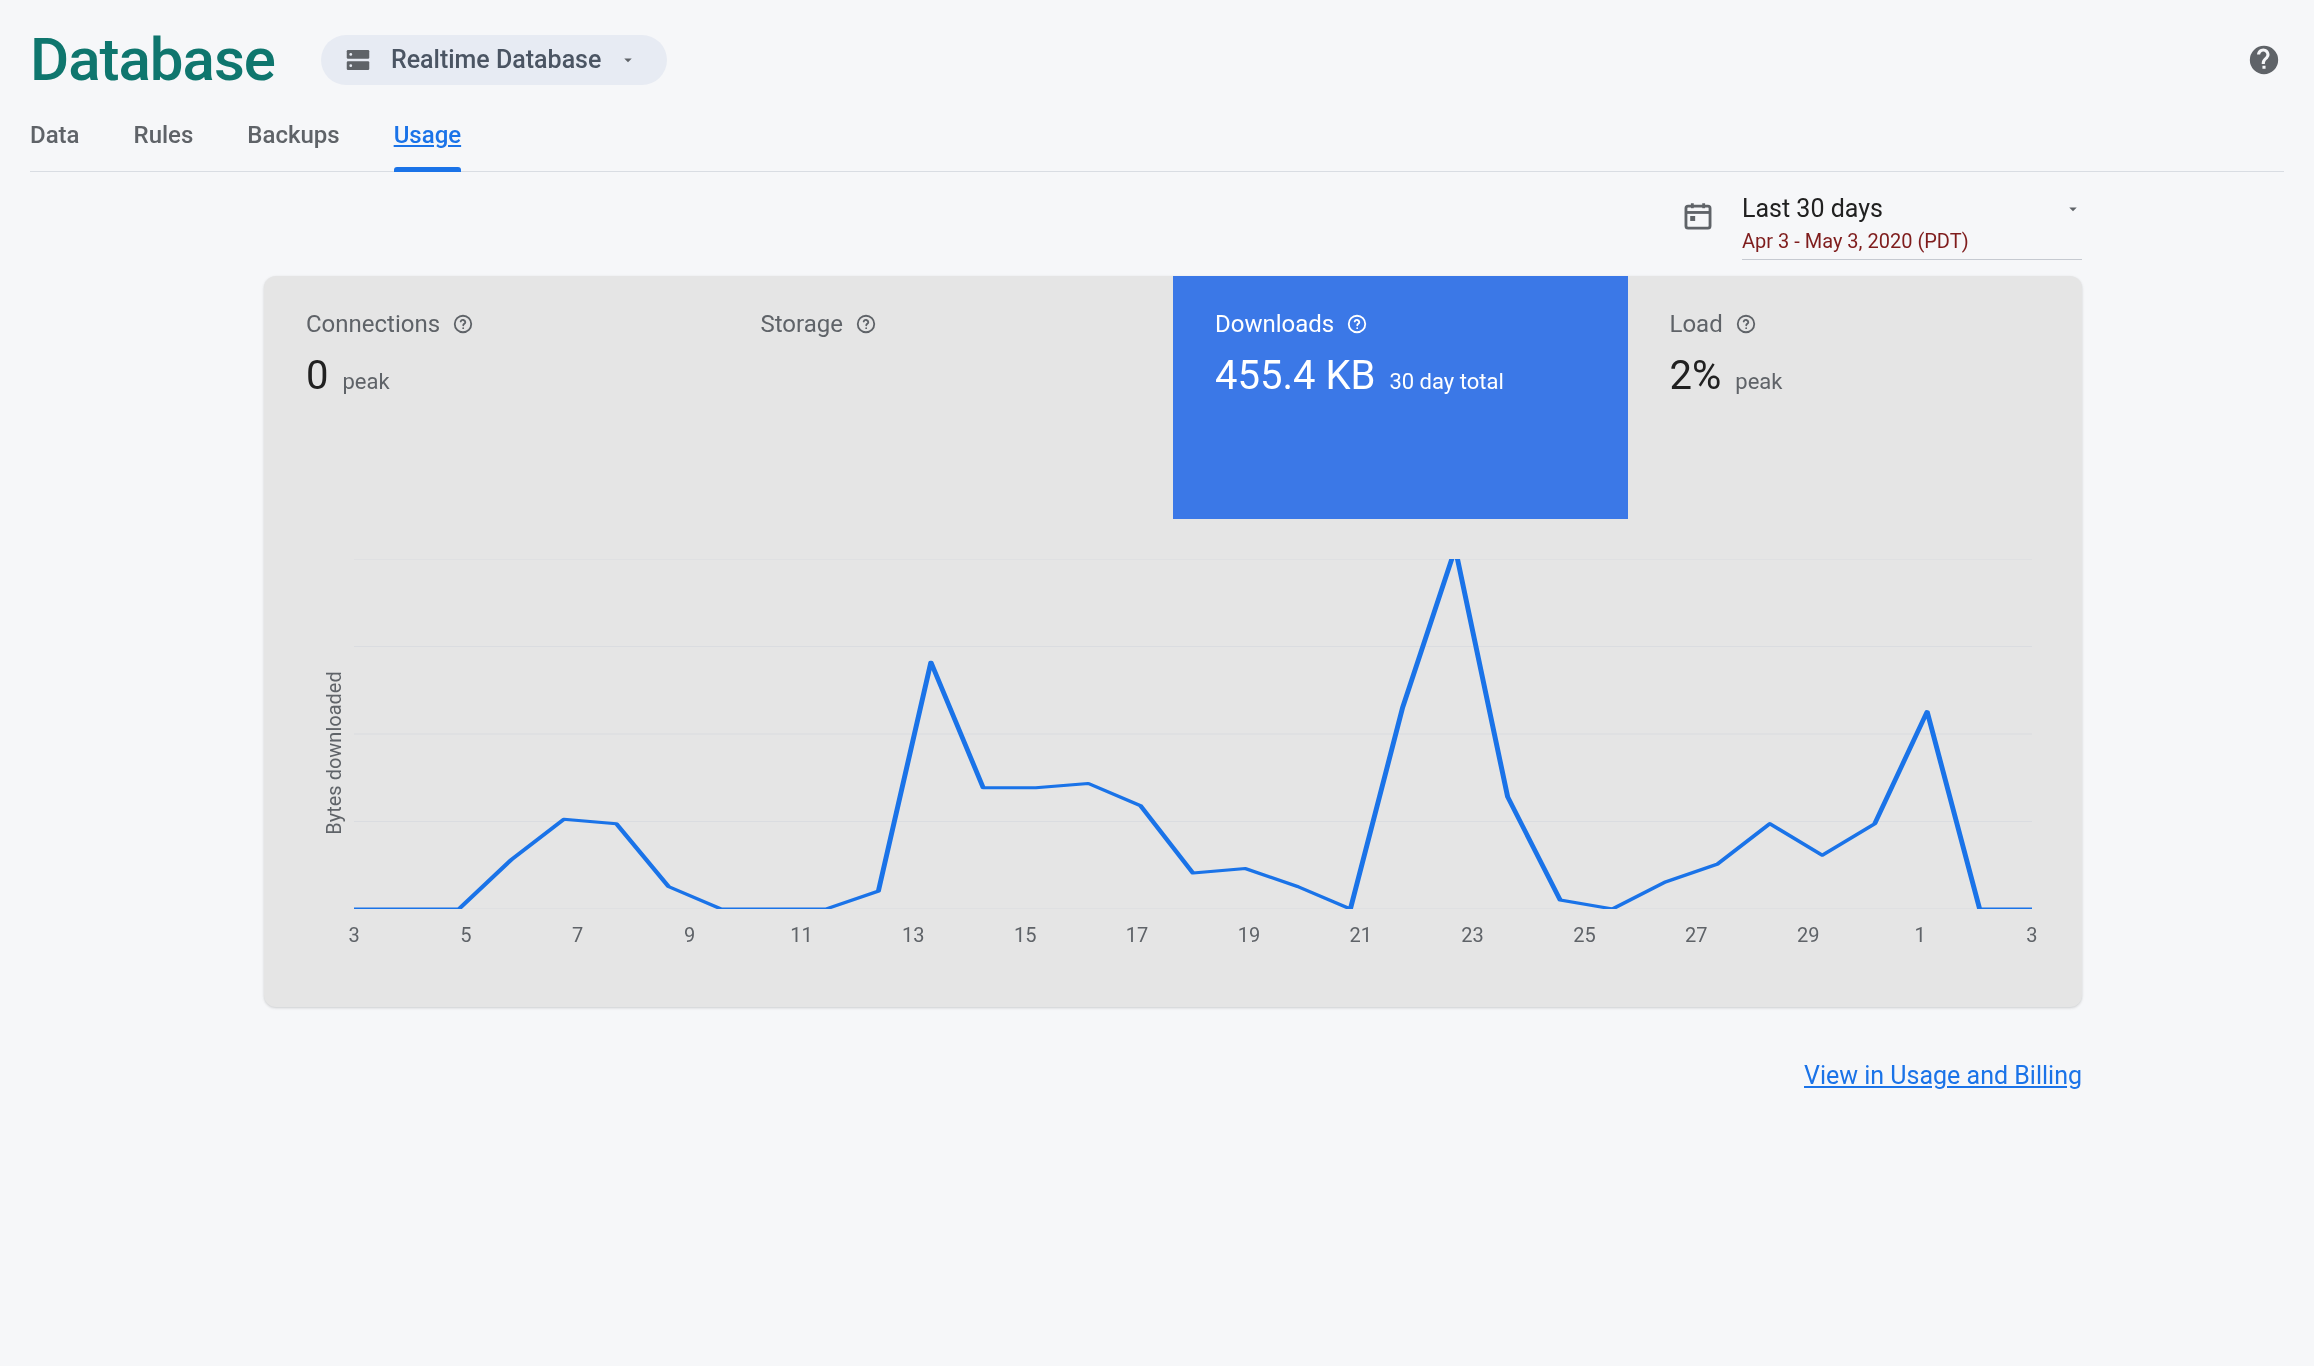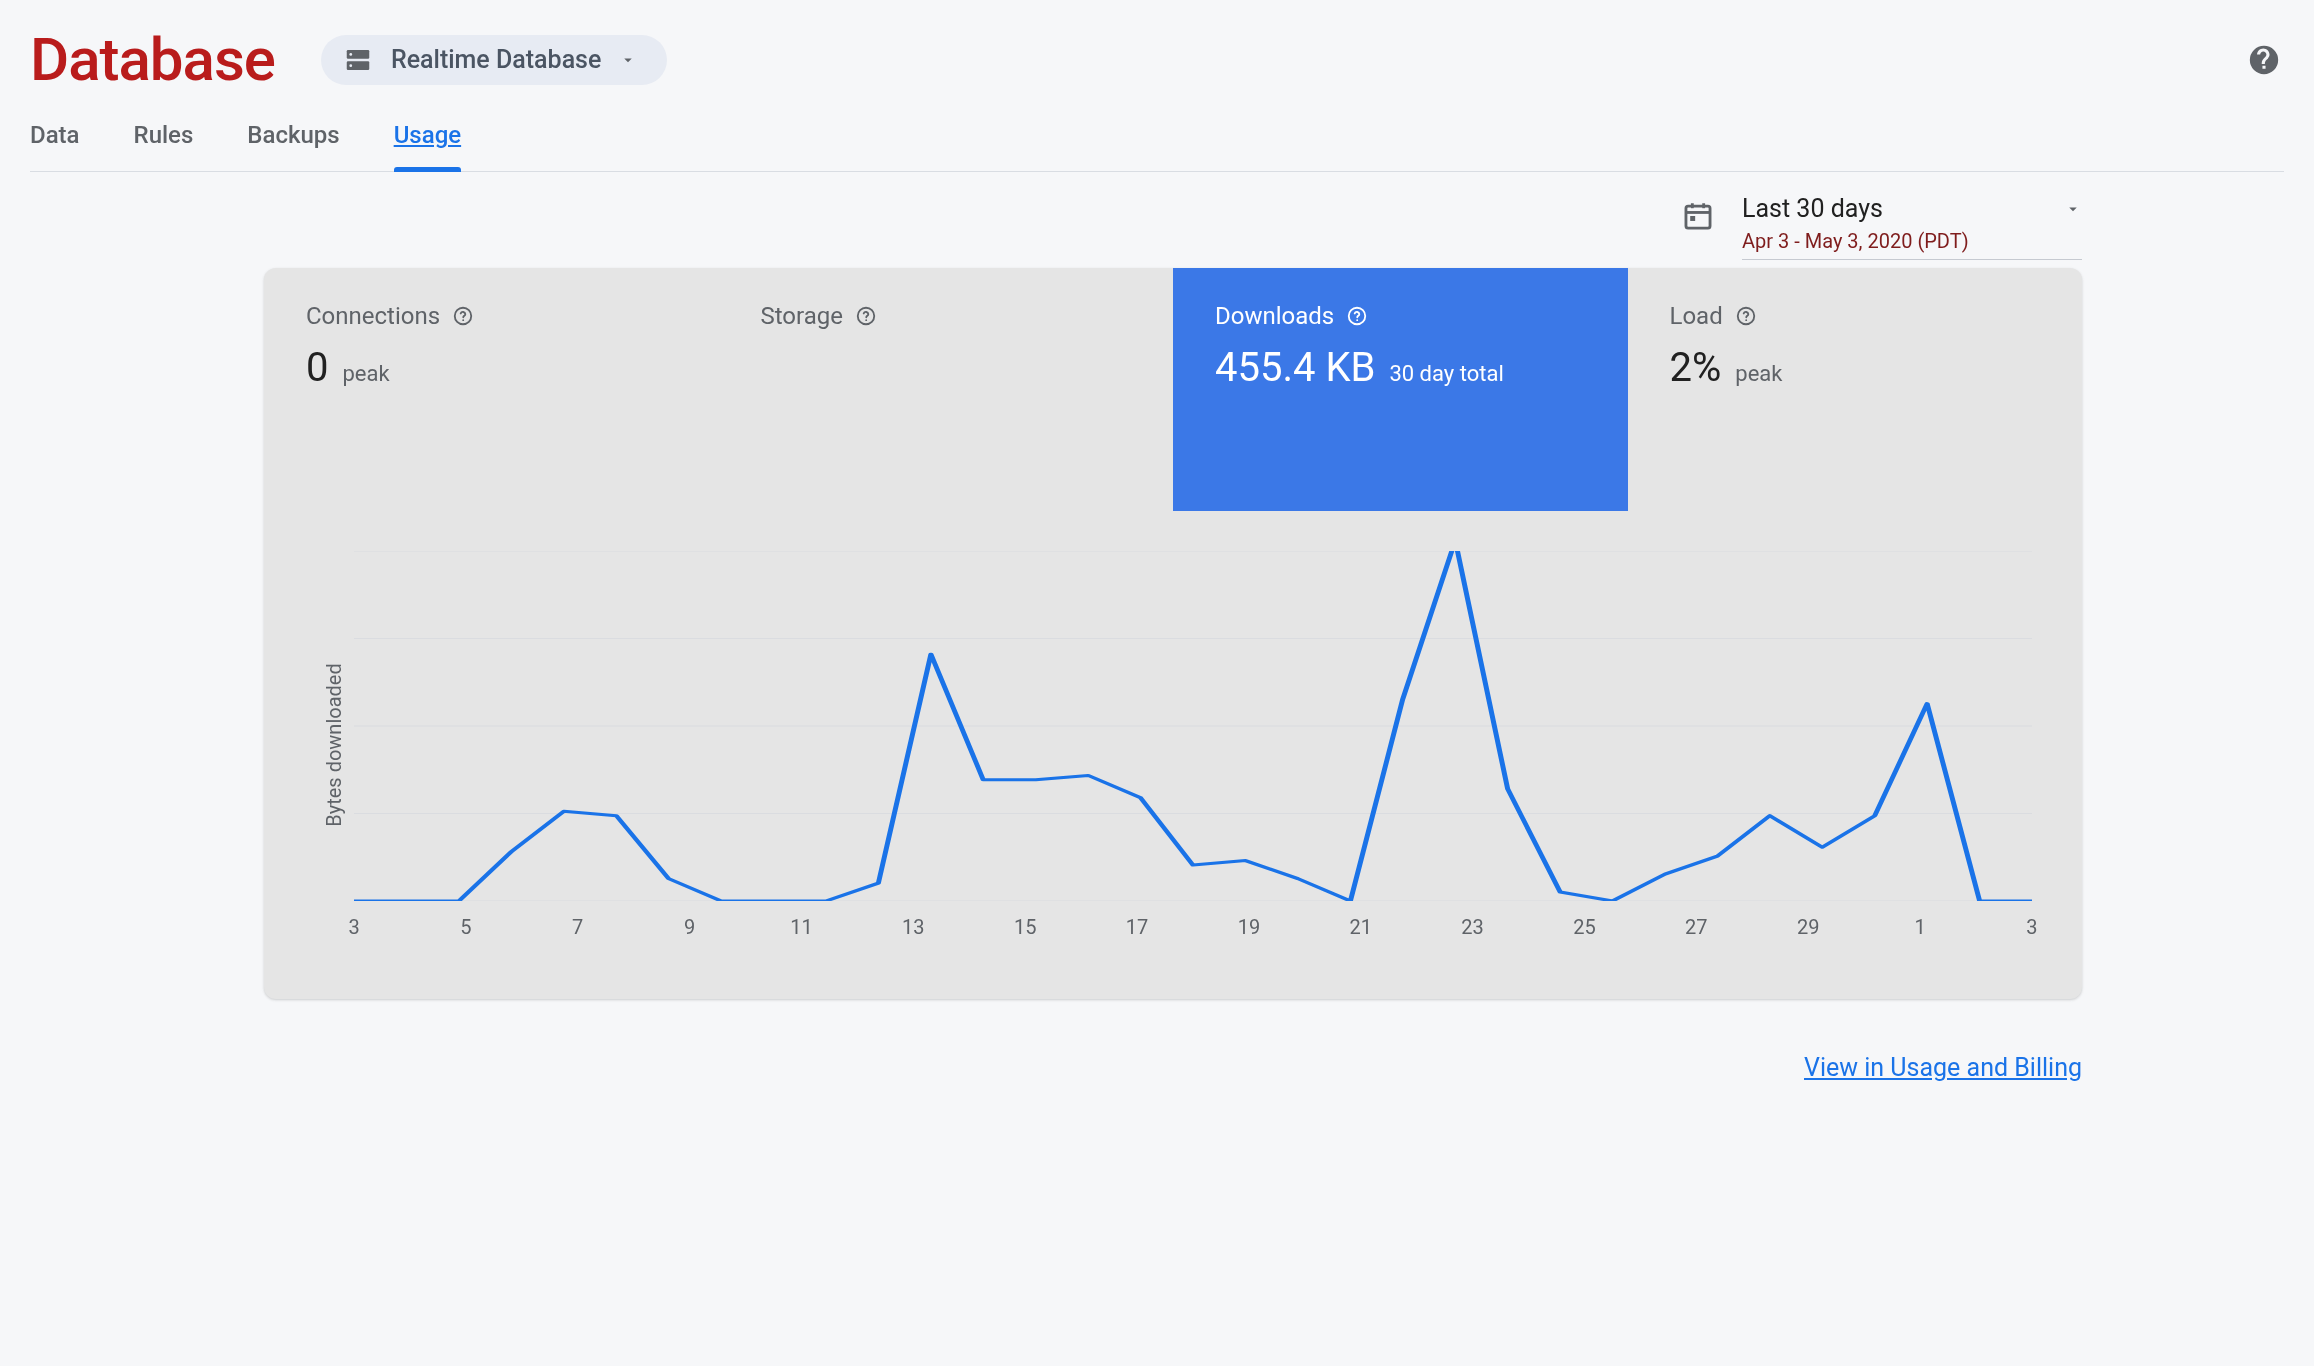--- a/index.html
+++ b/index.html
@@ -18,21 +18,21 @@
 
 .header {
   display: flex;
   align-items: center;
   padding: 24px 0 26px;
 }
 .page-title {
   font-size: 60px;
   font-weight: 500;
   letter-spacing: -1px;
-  color: #b91c1c;
+  color: #0f766e;
   margin-right: 46px;
 }
 .instance-selector {
   display: flex;
   align-items: center;
   gap: 18px;
   background: #e7ebf3;
   border-radius: 999px;
   padding: 10px 30px 10px 22px;
   cursor: pointer;
@@ -80,21 +80,21 @@
 }
 
 
 .body-wrap { width: 100%; display: flex; justify-content: center; }
 .body { width: 1850px; }
 
 .date-row {
   display: flex;
   justify-content: flex-end;
   align-items: flex-start;
-  padding: 22px 0 8px;
+  padding: 22px 0 16px;
 }
 .date-picker {
   display: flex;
   align-items: flex-start;
   gap: 24px;
   cursor: pointer;
 }
 .calendar-icon-wrap {
   width: 40px; height: 40px;
   display: inline-flex; align-items: center; justify-content: center;

